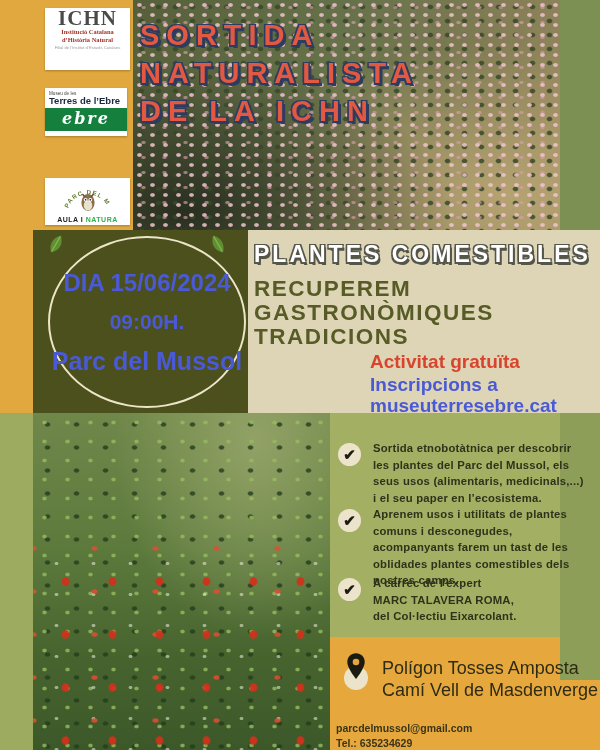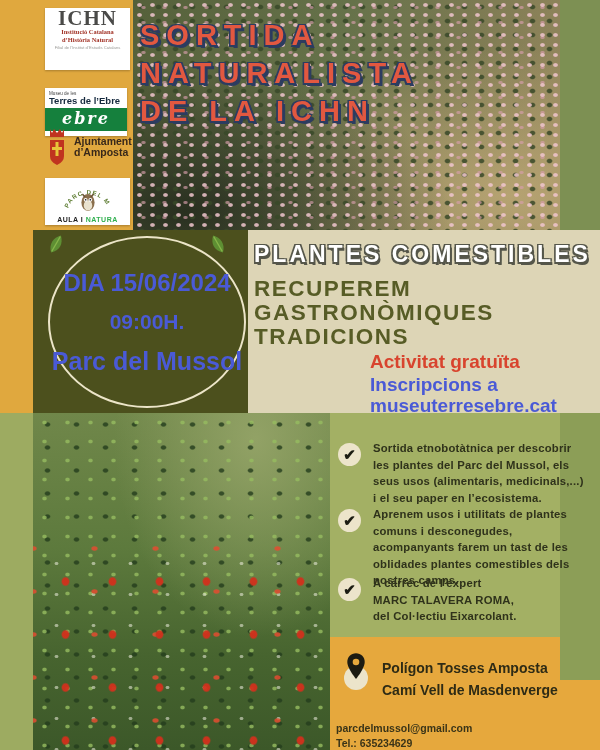--- a/index.html
+++ b/index.html
@@ -103,21 +103,21 @@
   .bullet-text{font-size:11.3px;font-weight:700;color:#2f321b;line-height:16.5px;
                letter-spacing:0.2px;}
   .bullet-text span{display:block;white-space:nowrap;}
   .b1{top:440px;} .b2{top:506px;} .b3{top:575px;}
 
   .loc-row{position:absolute;left:342px;top:652px;display:flex;gap:12px;}
   .pin-wrap{position:relative;width:28px;height:40px;}
   .pin-circle{position:absolute;left:2px;top:14px;width:24px;height:24px;border-radius:50%;
               background:#ece4ca;}
   .pin-wrap svg{position:absolute;left:3px;top:0;}
-  .loc-text{font-size:14px;font-weight:700;color:#2e2b15;line-height:22px;padding-top:5px;}
+  .loc-text{font-size:18px;font-weight:400;color:#2e2b15;line-height:22px;padding-top:5px;}
   .loc-text span{display:block;white-space:nowrap;}
 
   .contact{left:336px;top:721px;font-size:10.5px;font-weight:800;color:#3a3418;line-height:14.5px;}
   .contact span{display:block;}
 </style>
 </head>
 <body>
 
 <div class="poster">
 
@@ -139,32 +139,20 @@
   </div>
 
   <div class="logo-box museu-box">
     <div class="museu-small">Museu de les</div>
     <div class="museu-name">Terres de l’Ebre</div>
     <div class="museu-band">
       <span class="ebre">ebre</span>
     </div>
   </div>
 
-  <div class="abs aj-logo">
-    <svg width="22" height="38" viewBox="0 0 22 38">
-      <path d="M4 1 L6 5 L8 1 L11 5 L14 1 L16 5 L18 1 L18 9 L4 9 Z" fill="#c0341f"></path>
-      <path d="M4 12 L18 12 L18 28 Q18 34 11 37 Q4 34 4 28 Z" fill="#c0341f"></path>
-      <rect x="9.5" y="14" width="3" height="14" fill="#e8c43a"></rect>
-      <rect x="6" y="19" width="10" height="3" fill="#e8c43a"></rect>
-    </svg>
-    <div class="aj-text">
-      <div>Ajuntament</div>
-      <div>d’Amposta</div>
-    </div>
-  </div>
 
   <div class="logo-box parc-box">
     <svg width="62" height="32" viewBox="0 0 62 34">
       <defs>
           <path id="arcp" d="M 10,30 A 22,21 0 0 1 52,30"></path>
         </defs>
       <text font-size="6.5" font-weight="bold" fill="#5a7a2e" letter-spacing="1.2" font-family="Liberation Sans, sans-serif">
         <textPath href="#arcp" xlink:href="#arcp">PARC DEL MUSSOL</textPath>
       </text>
       <ellipse cx="31" cy="24" rx="7" ry="9" fill="#8a6f4d"></ellipse>

